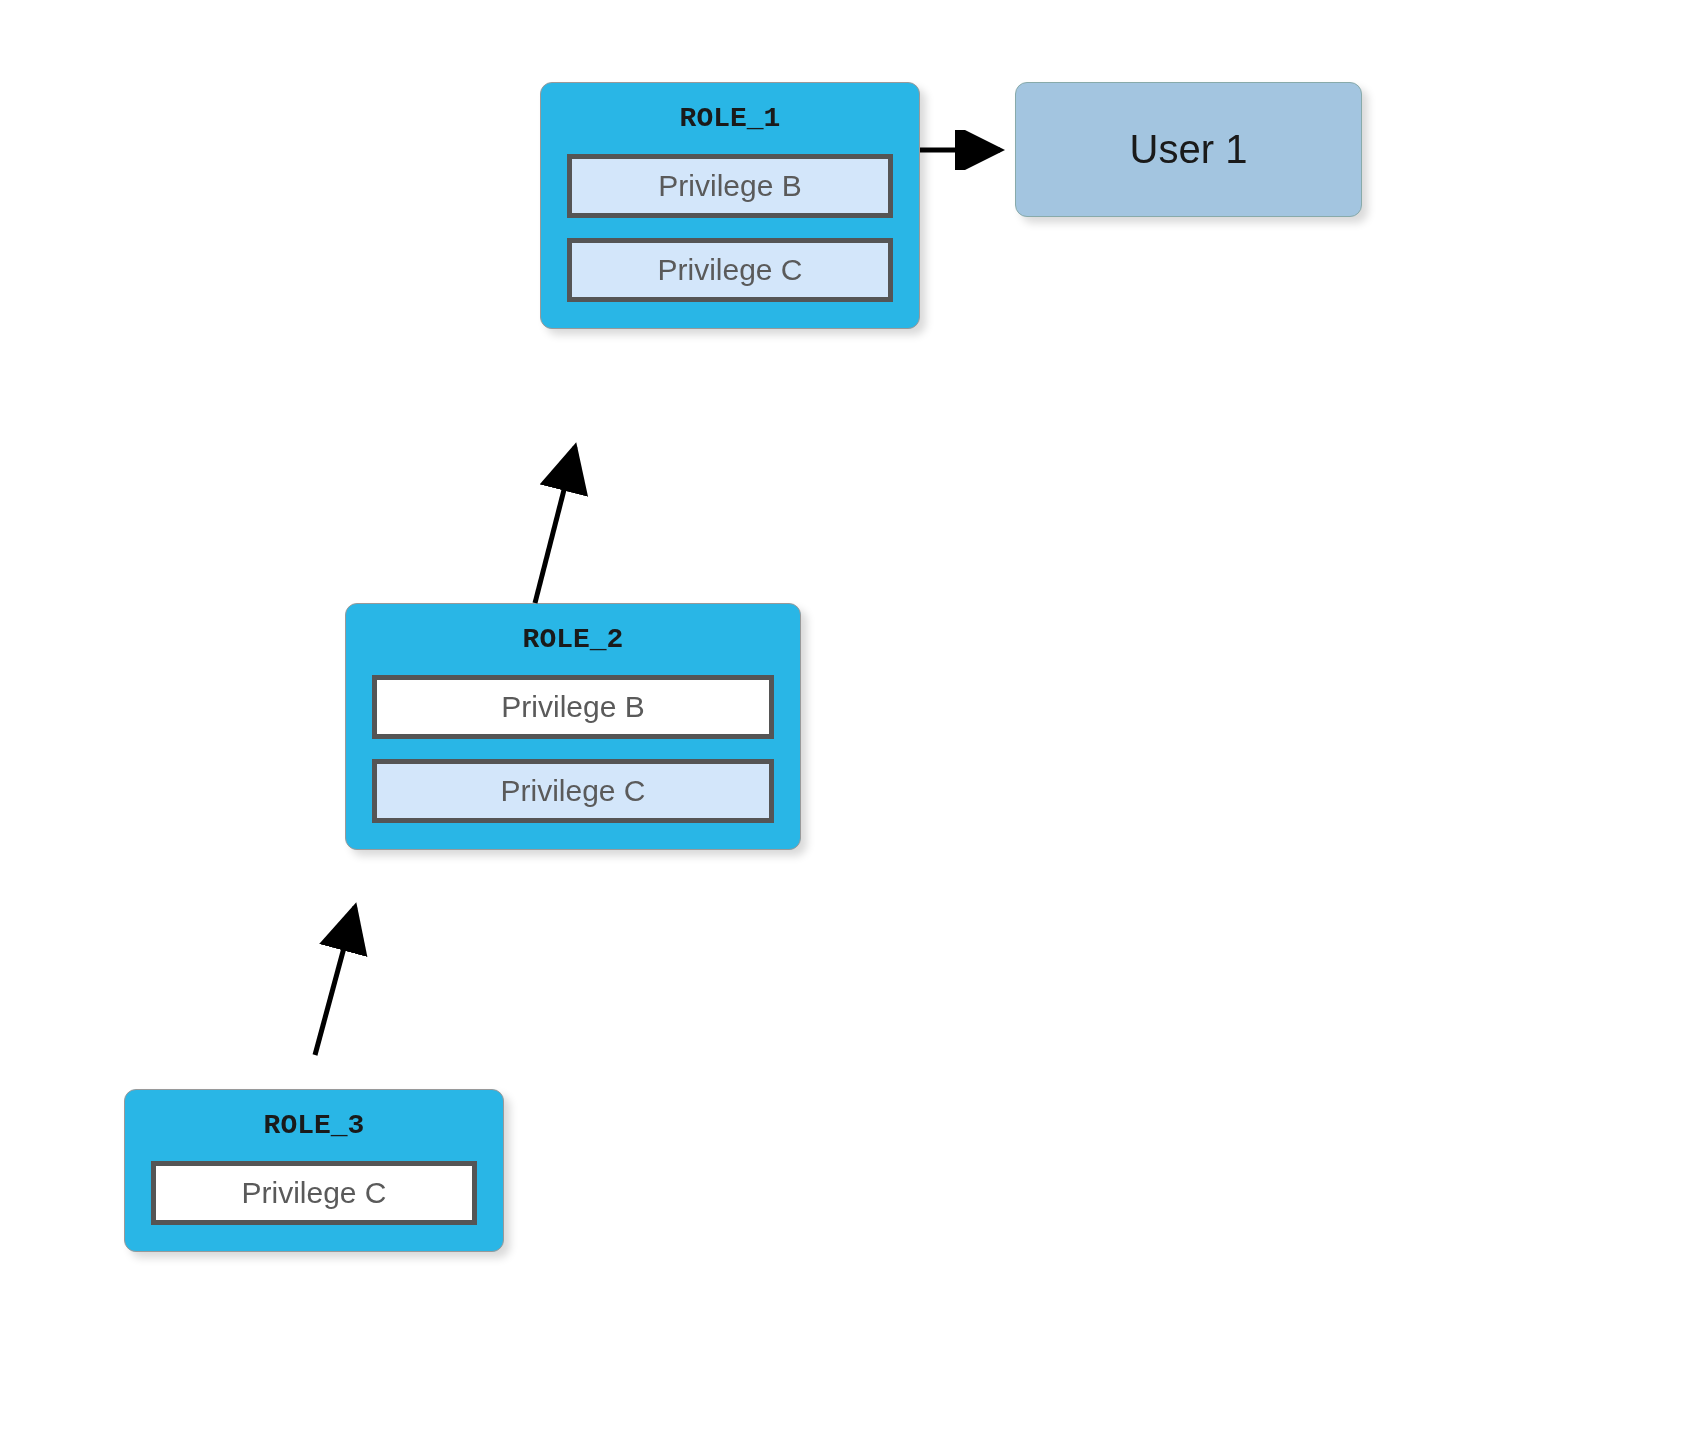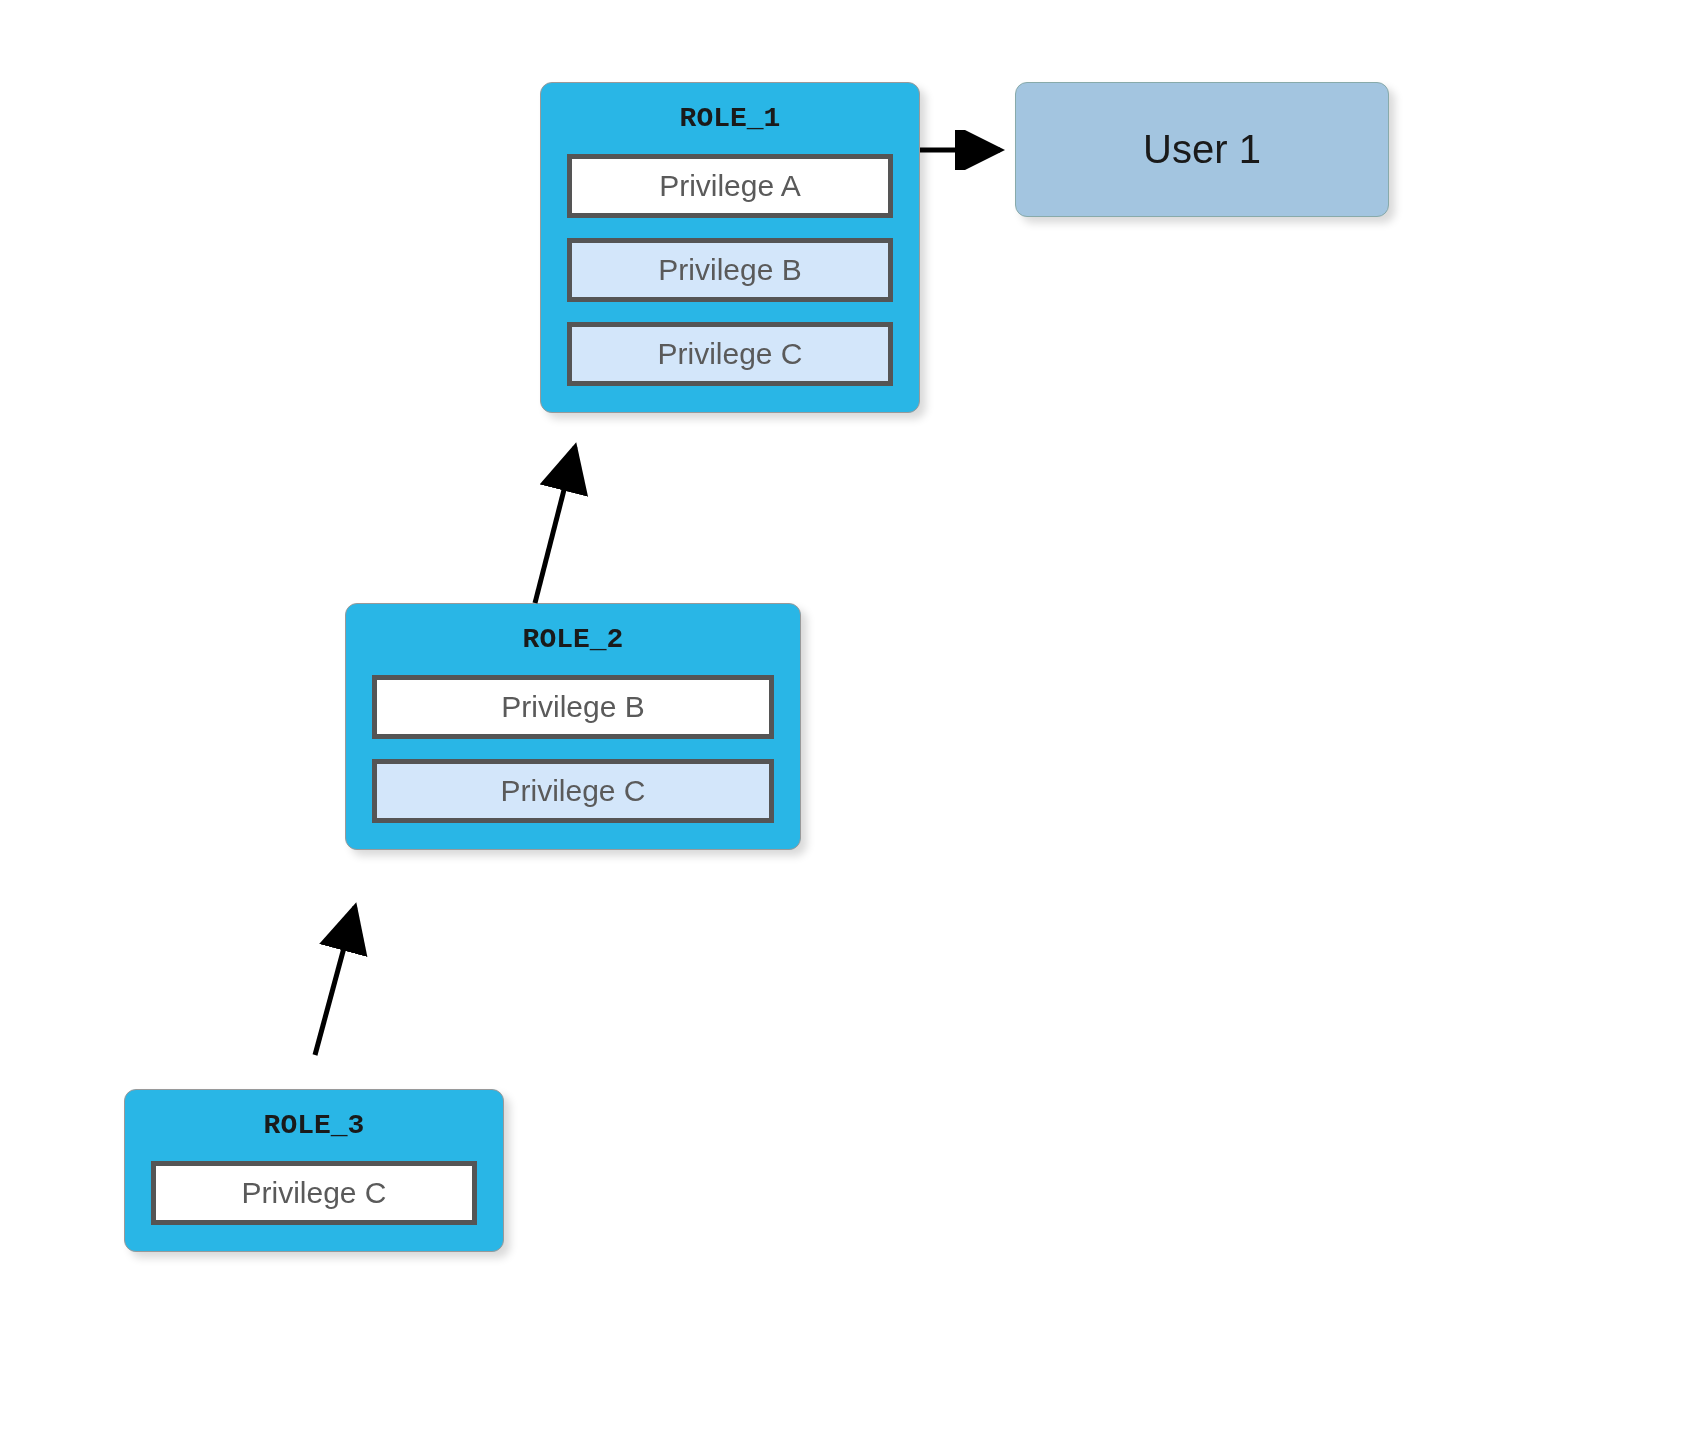--- a/index.html
+++ b/index.html
@@ -62,26 +62,25 @@
     .arrow-svg {
       position: absolute;
       pointer-events: none;
     }
   </style>
 </head>
 <body>
 
 <div class="role-box" style="left:540px; top:82px; width:380px;">
   <div class="role-title">ROLE_1</div>
-  <div class="privilege-item priv-white">Privilege A</div>
   <div class="privilege-item priv-light">Privilege B</div>
   <div class="privilege-item priv-light">Privilege C</div>
 </div>
 
-<div class="user-box" style="left:1015px; top:82px; width:374px; height:135px;">
+<div class="user-box" style="left:1015px; top:82px; width:347px; height:135px;">
   <span>User 1</span>
 </div>
 
 <div class="role-box" style="left:345px; top:603px; width:456px;">
   <div class="role-title">ROLE_2</div>
   <div class="privilege-item priv-white">Privilege B</div>
   <div class="privilege-item priv-light">Privilege C</div>
 </div>
 
 <div class="role-box" style="left:124px; top:1089px; width:380px;">

